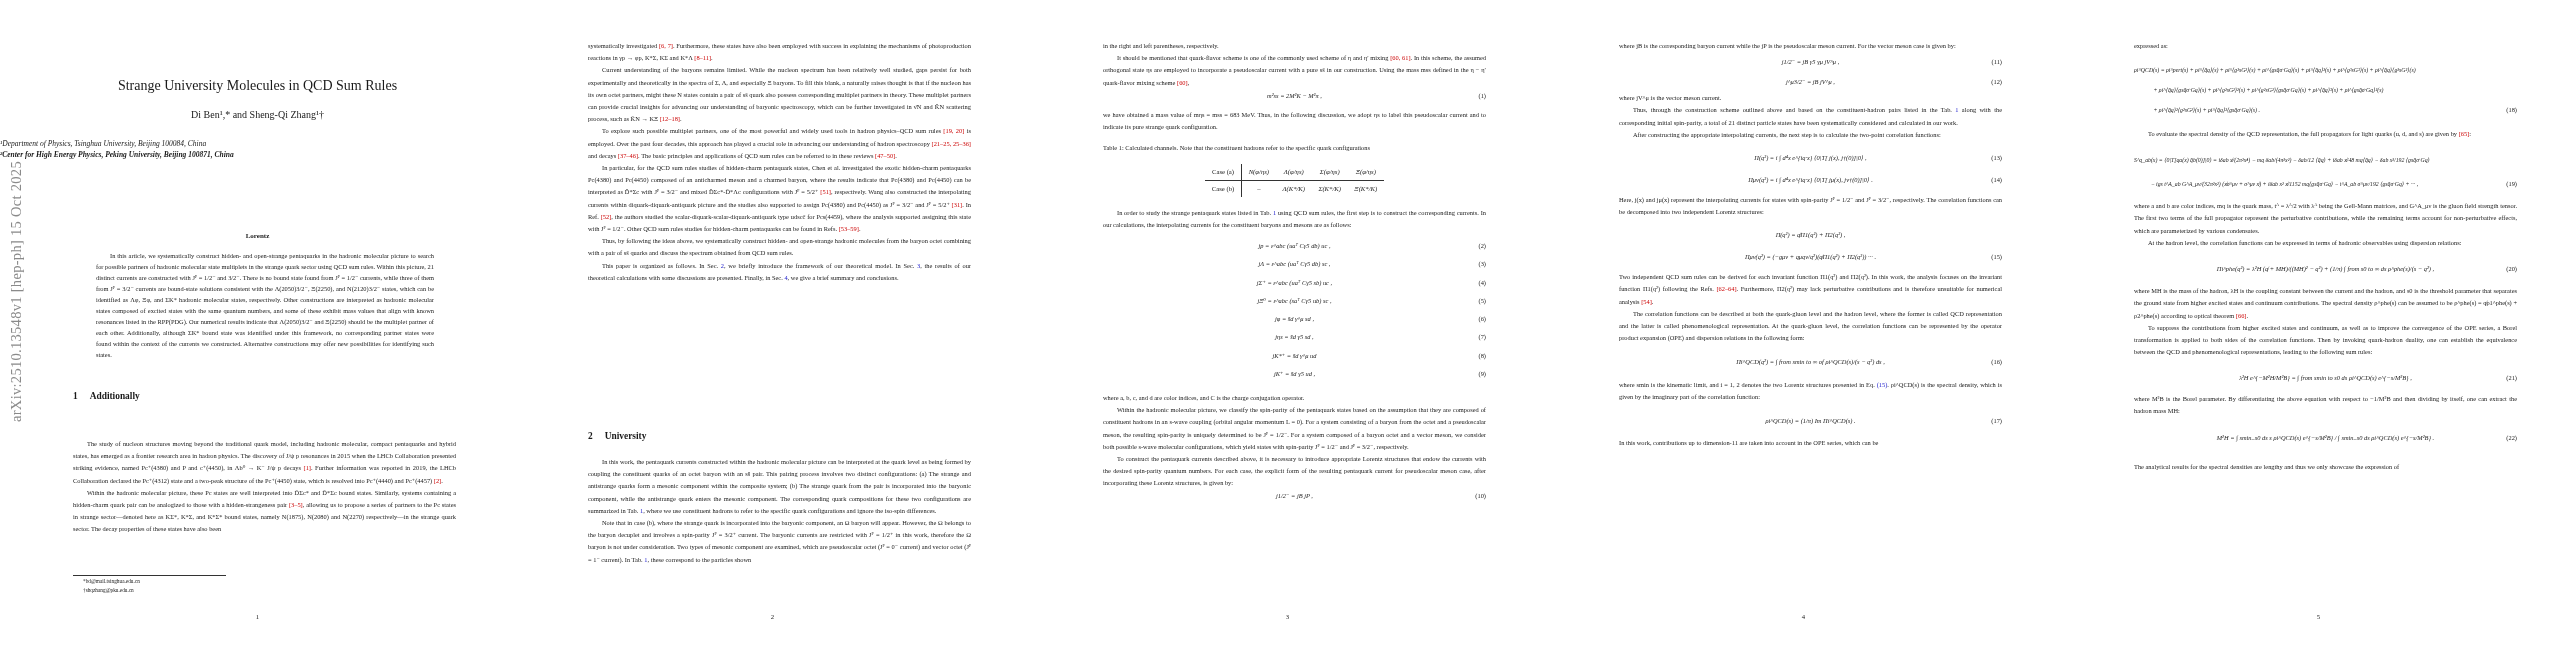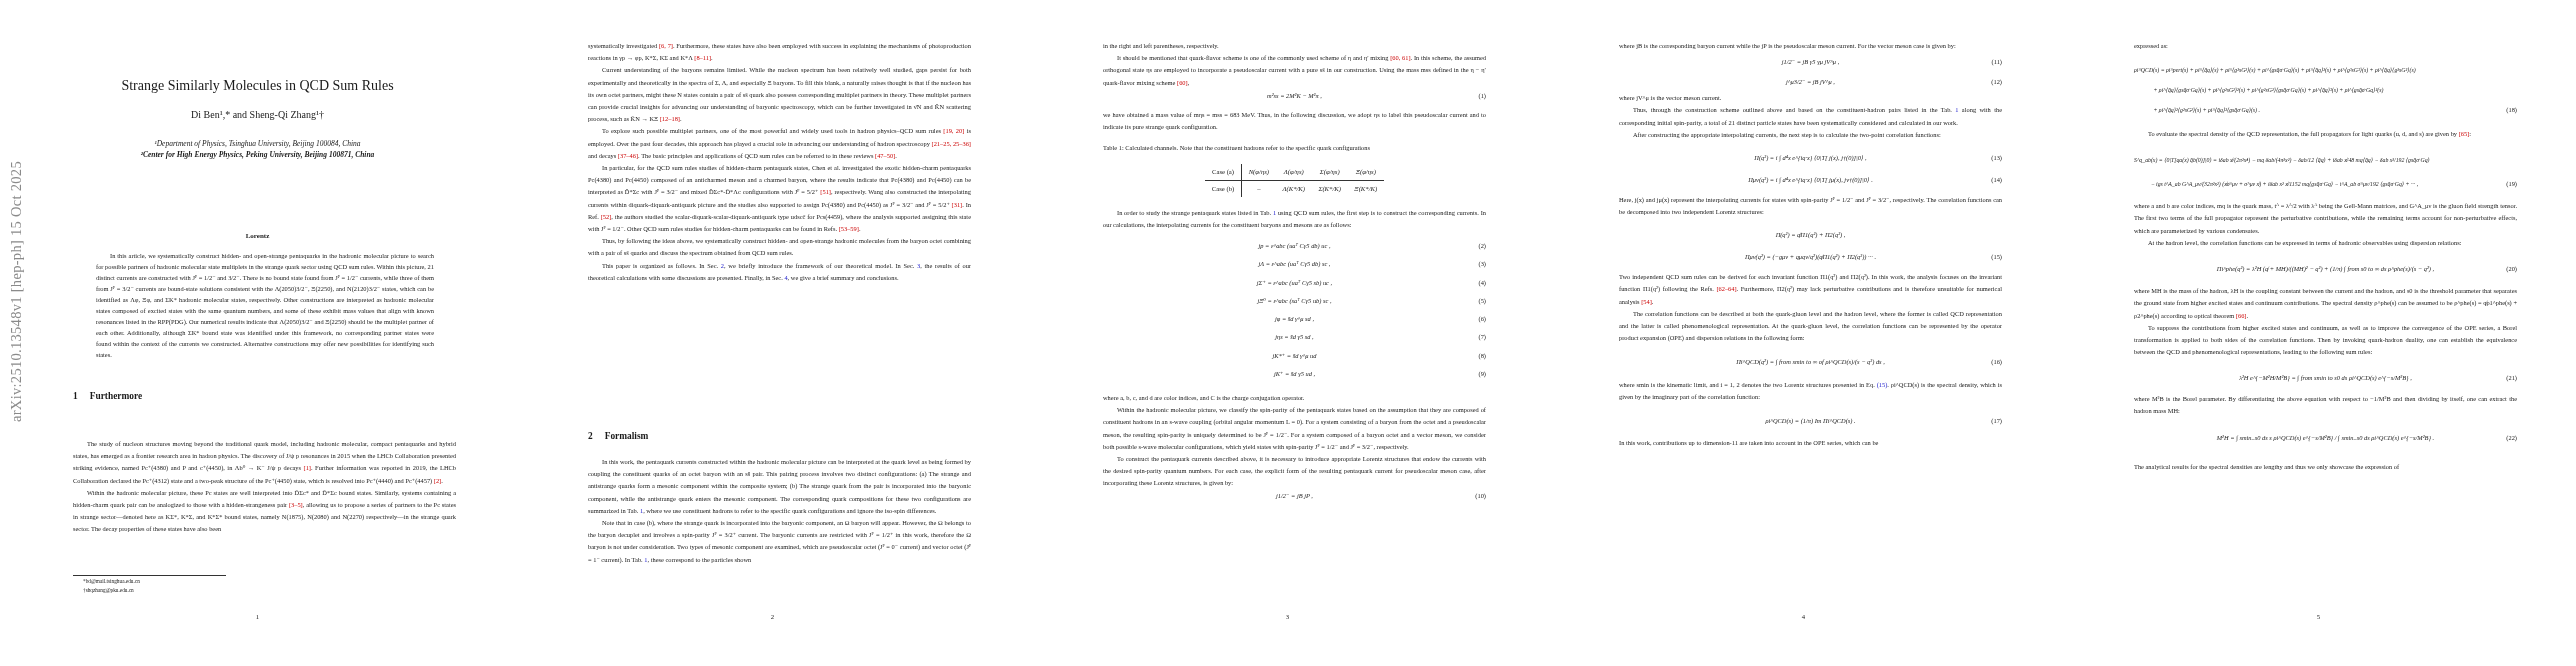--- a/index.html
+++ b/index.html
@@ -6,21 +6,21 @@
   body { width:2576px; height:667px; position:relative; overflow:hidden;
          font-family:"Liberation Serif", "DejaVu Serif", serif; color:#1a1a1a; }
   .page { position:absolute; top:0; width:515px; height:667px; background:#fff; }
   .col { position:absolute; left:73px; width:383px; font-size:6.4px; line-height:12.2px; text-align:justify; }
   .col p { margin:0; }
   .ind { text-indent:14px; }
   .ref { color:#cc0000; }
   .lnk { color:#1a1acc; }
   .title { position:absolute; left:0; width:515px; top:78px; text-align:center; font-size:14px; }
   .authors { position:absolute; left:0; width:515px; top:109px; text-align:center; font-size:10px; }
-  .aff { position:absolute; left:0; width:515px; text-align:center; font-size:7.5px; font-style:italic; }
+  .aff { position:absolute; left:0; width:515px; font-size:7.5px; font-style:italic; }
   .abs-h { position:absolute; left:0; width:515px; top:232px; text-align:center; font-weight:bold; font-size:7px; }
   .abs { position:absolute; left:96px; width:338px; top:250px; font-size:6.4px; line-height:11px; text-align:justify; }
   .sec { position:absolute; left:73px; font-weight:bold; font-size:9.4px; }
   .sec .num { display:inline-block; width:16.7px; }
   .watermark { position:absolute; left:7.8px; top:422px; transform-origin:0 0; transform:rotate(-90deg);
                font-size:14.5px; color:#8a8a8a; white-space:nowrap; letter-spacing:0.3px; }
   .fn-rule { position:absolute; left:73px; width:153px; border-top:0.6px solid #333; }
   .fn { position:absolute; left:83px; font-size:5.3px; }
   .pno { position:absolute; left:0; width:515px; text-align:center; font-size:6.7px; top:613px; }
   .eq { display:flex; justify-content:center; position:relative; font-style:italic; line-height:12.2px; }
@@ -30,28 +30,28 @@
   table.t1 td { padding:1.7px 6.7px; text-align:center; }
   table.t1 td.h { font-style:normal; border-right:0.6px solid #333; }
   table.t1 tr.r1 td { border-bottom:0.6px solid #333; }
   .it { font-style:italic; }
 </style>
 </head>
 <body>
 
 <div class="page" style="left:0;">
   <div class="watermark">arXiv:2510.13548v1  [hep-ph]  15 Oct 2025</div>
-  <div class="title">Strange Similarly Molecules in QCD Sum Rules</div>
+  <div class="title">Strange University Molecules in QCD Sum Rules</div>
   <div class="authors">Di Ben¹,* and Sheng-Qi Zhang¹†</div>
   <div class="aff" style="top:139px;">¹Department of Physics, Tsinghua University, Beijing 100084, China</div>
   <div class="aff" style="top:150px;font-weight:bold;">²Center for High Energy Physics, Peking University, Beijing 100871, China</div>
   <div class="abs-h">Lorentz</div>
   <div class="abs ind">In this article, we systematically construct hidden- and open-strange pentaquarks in the hadronic molecular picture to search for possible partners of hadronic molecular state multiplets in the strange quark sector using QCD sum rules. Within this picture, 21 distinct currents are constructed with Jᴾ = 1/2⁻ and 3/2⁻. There is no bound state found from Jᴾ = 1/2⁻ currents, while three of them from Jᴾ = 3/2⁻ currents are bound-state solutions consistent with the Λ(2050)3/2⁻, Ξ(2250), and N(2120)3/2⁻ states, which can be identified as Λφ, Ξφ, and ΣK* hadronic molecular states, respectively. Other constructions are interpreted as hadronic molecular states composed of excited states with the same quantum numbers, and some of these exhibit mass values that align with known resonances listed in the RPP(PDG). Our numerical results indicate that Λ(2050)3/2⁻ and Ξ(2250) should be the multiplet partner of each other. Additionally, although ΣK* bound state was identified under this framework, no corresponding partner states were found within the context of the currents we constructed. Alternative constructions may offer new possibilities for identifying such states.</div>
   <div class="sec" style="top:391px;">
-    <span class="num">1</span><span>Furthermore</span>
+    <span class="num">1</span><span>Additionally</span>
   </div>
   <div class="col" style="top:438px;">
     <p class="ind"><span>The study of nucleon structures moving beyond the traditional quark model, including hadronic molecular, compact pentaquarks and hybrid states, has emerged as a frontier research area in hadron physics. The discovery of J/ψ p resonances in 2015 when the LHCb Collaboration presented striking evidence, named P</span><span>c⁺(4380) and P</span> and <span>c⁺(4450), in Λb⁰ → K⁻ J/ψ p decays </span><a class="ref">[1]</a><span>. Further information was reported in 2019, the LHCb Collaboration declared the Pc⁺(4312) state and a two-peak structure of the Pc⁺(4450) state, which is resolved into Pc⁺(4440) and Pc⁺(4457) </span><a class="ref">[2]</a><span>.</span></p>
     <p class="ind"><span>Within the hadronic molecular picture, these Pc states are well interpreted into D̄Σc* and D̄*Σc bound states. Similarly, systems containing a hidden-charm quark pair can be analogized to those with a hidden-strangeness pair </span><a class="ref">[3–5]</a><span>, allowing us to propose a series of partners to the Pc states in strange sector—denoted here as KΣ*, K*Σ, and K*Σ* bound states, namely N(1875), N(2080) and N(2270) respectively—in the strange quark sector. The decay properties of these states have also been</span></p>
   </div>
   <div class="fn-rule" style="top:575px;"></div>
   <div class="fn" style="top:578px;">*bd@mail.tsinghua.edu.cn</div>
   <div class="fn" style="top:587px;">†shqzhang@pku.edu.cn</div>
   <div class="pno">1</div>
 </div>
@@ -59,21 +59,21 @@
 <div class="page" style="left:515px;">
   <div class="col" style="top:40px;">
     <p><span>systematically investigated </span><a class="ref">[6, 7]</a><span>. Furthermore, these states have also been employed with success in explaining the mechanisms of photoproduction reactions in γp → φp, K*Σ, KΣ and K*Λ </span><a class="ref">[8–11]</a><span>.</span></p>
     <p class="ind"><span>Current understanding of the baryons remains limited. While the nucleon spectrum has been relatively well studied, gaps persist for both experimentally and theoretically in the spectra of Σ, Λ, and especially Ξ baryons. To fill this blank, a naturally raises thought is that if the nucleon has its own octet partners, might these N states contain a pair of ss̄ quark also possess corresponding multiplet partners in theory. These multiplet partners can provide crucial insights for advancing our understanding of baryonic spectroscopy, which can be further investigated in ν̄N and K̄N scattering process, such as K̄N → KΞ </span><a class="ref">[12–18]</a><span>.</span></p>
     <p class="ind"><span>To explore such possible multiplet partners, one of the most powerful and widely used tools in hadron physics–QCD sum rules </span><a class="ref">[19, 20]</a><span> is employed. Over the past four decades, this approach has played a crucial role in advancing our understanding of hadron spectroscopy </span><a class="ref">[21–25, 25–36]</a><span> and decays </span><a class="ref">[37–46]</a><span>. The basic principles and applications of QCD sum rules can be referred to in these reviews </span><a class="ref">[47–50]</a><span>.</span></p>
     <p class="ind"><span>In particular, for the QCD sum rules studies of hidden-charm pentaquark states, Chen et al. investigated the exotic hidden-charm pentaquarks Pc(4380) and Pc(4450) composed of an anticharmed meson and a charmed baryon, where the results indicate that Pc(4380) and Pc(4450) can be interpreted as D̄*Σc with Jᴾ = 3/2⁻ and mixed D̄Σc*-D̄*Λc configurations with Jᴾ = 5/2⁺ </span><a class="ref">[51]</a><span>, respectively. Wang also constructed the interpolating currents within diquark-diquark-antiquark picture and the studies also supported to assign Pc(4380) and Pc(4450) as Jᴾ = 3/2⁻ and Jᴾ = 5/2⁺ </span><a class="ref">[31]</a><span>. In Ref. </span><a class="ref">[52]</a><span>, the authors studied the scalar-diquark-scalar-diquark-antiquark type udscc̄ for Pcs(4459), where the analysis supported assigning this state with Jᴾ = 1/2⁻. Other QCD sum rules studies for hidden-charm pentaquarks can be found in Refs. </span><a class="ref">[53–59]</a><span>.</span></p>
     <p class="ind">Thus, by following the ideas above, we systematically construct hidden- and open-strange hadronic molecules from the baryon octet combining with a pair of ss̄ quarks and discuss the spectrum obtained from QCD sum rules.</p>
     <p class="ind"><span>This paper is organized as follows. In Sec. </span><a class="lnk">2</a><span>, we briefly introduce the framework of our theoretical model. In Sec. </span><a class="lnk">3</a><span>, the results of our theoretical calculations with some discussions are presented. Finally, in Sec. </span><a class="lnk">4</a><span>, we give a brief summary and conclusions.</span></p>
   </div>
   <div class="sec" style="top:431px;">
-    <span class="num">2</span><span>Formalism</span>
+    <span class="num">2</span><span>University</span>
   </div>
   <div class="col" style="top:456px;">
     <p class="ind"><span>In this work, the pentaquark currents constructed within the hadronic molecular picture can be interpreted at the quark level as being formed by coupling the constituent quarks of an octet baryon with an ss̄ pair. This pairing process involves two distinct configurations: (a) The strange and antistrange quarks form a mesonic component within the composite system; (b) The strange quark from the pair is incorporated into the baryonic component, while the antistrange quark enters the mesonic component. The corresponding quark compositions for these two configurations are summarized in Tab. </span><a class="lnk">1</a><span>, where we use constituent hadrons to refer to the specific quark configurations and ignore the iso-spin differences.</span></p>
     <p class="ind"><span>Note that in case (b), where the strange quark is incorporated into the baryonic component, an Ω baryon will appear. However, the Ω belongs to the baryon decuplet and involves a spin-parity Jᴾ = 3/2⁺ current. The baryonic currents are restricted with Jᴾ = 1/2⁺ in this work, therefore the Ω baryon is not under consideration. Two types of mesonic component are examined, which are pseudoscalar octet (Jᴾ = 0⁻ current) and vector octet (Jᴾ = 1⁻ current). In Tab. </span><a class="lnk">1</a><span>, these correspond to the particles shown</span></p>
   </div>
   <div class="pno">2</div>
 </div>
 
 <div class="page" style="left:1030px;">
   <div class="col" style="top:40px;">

